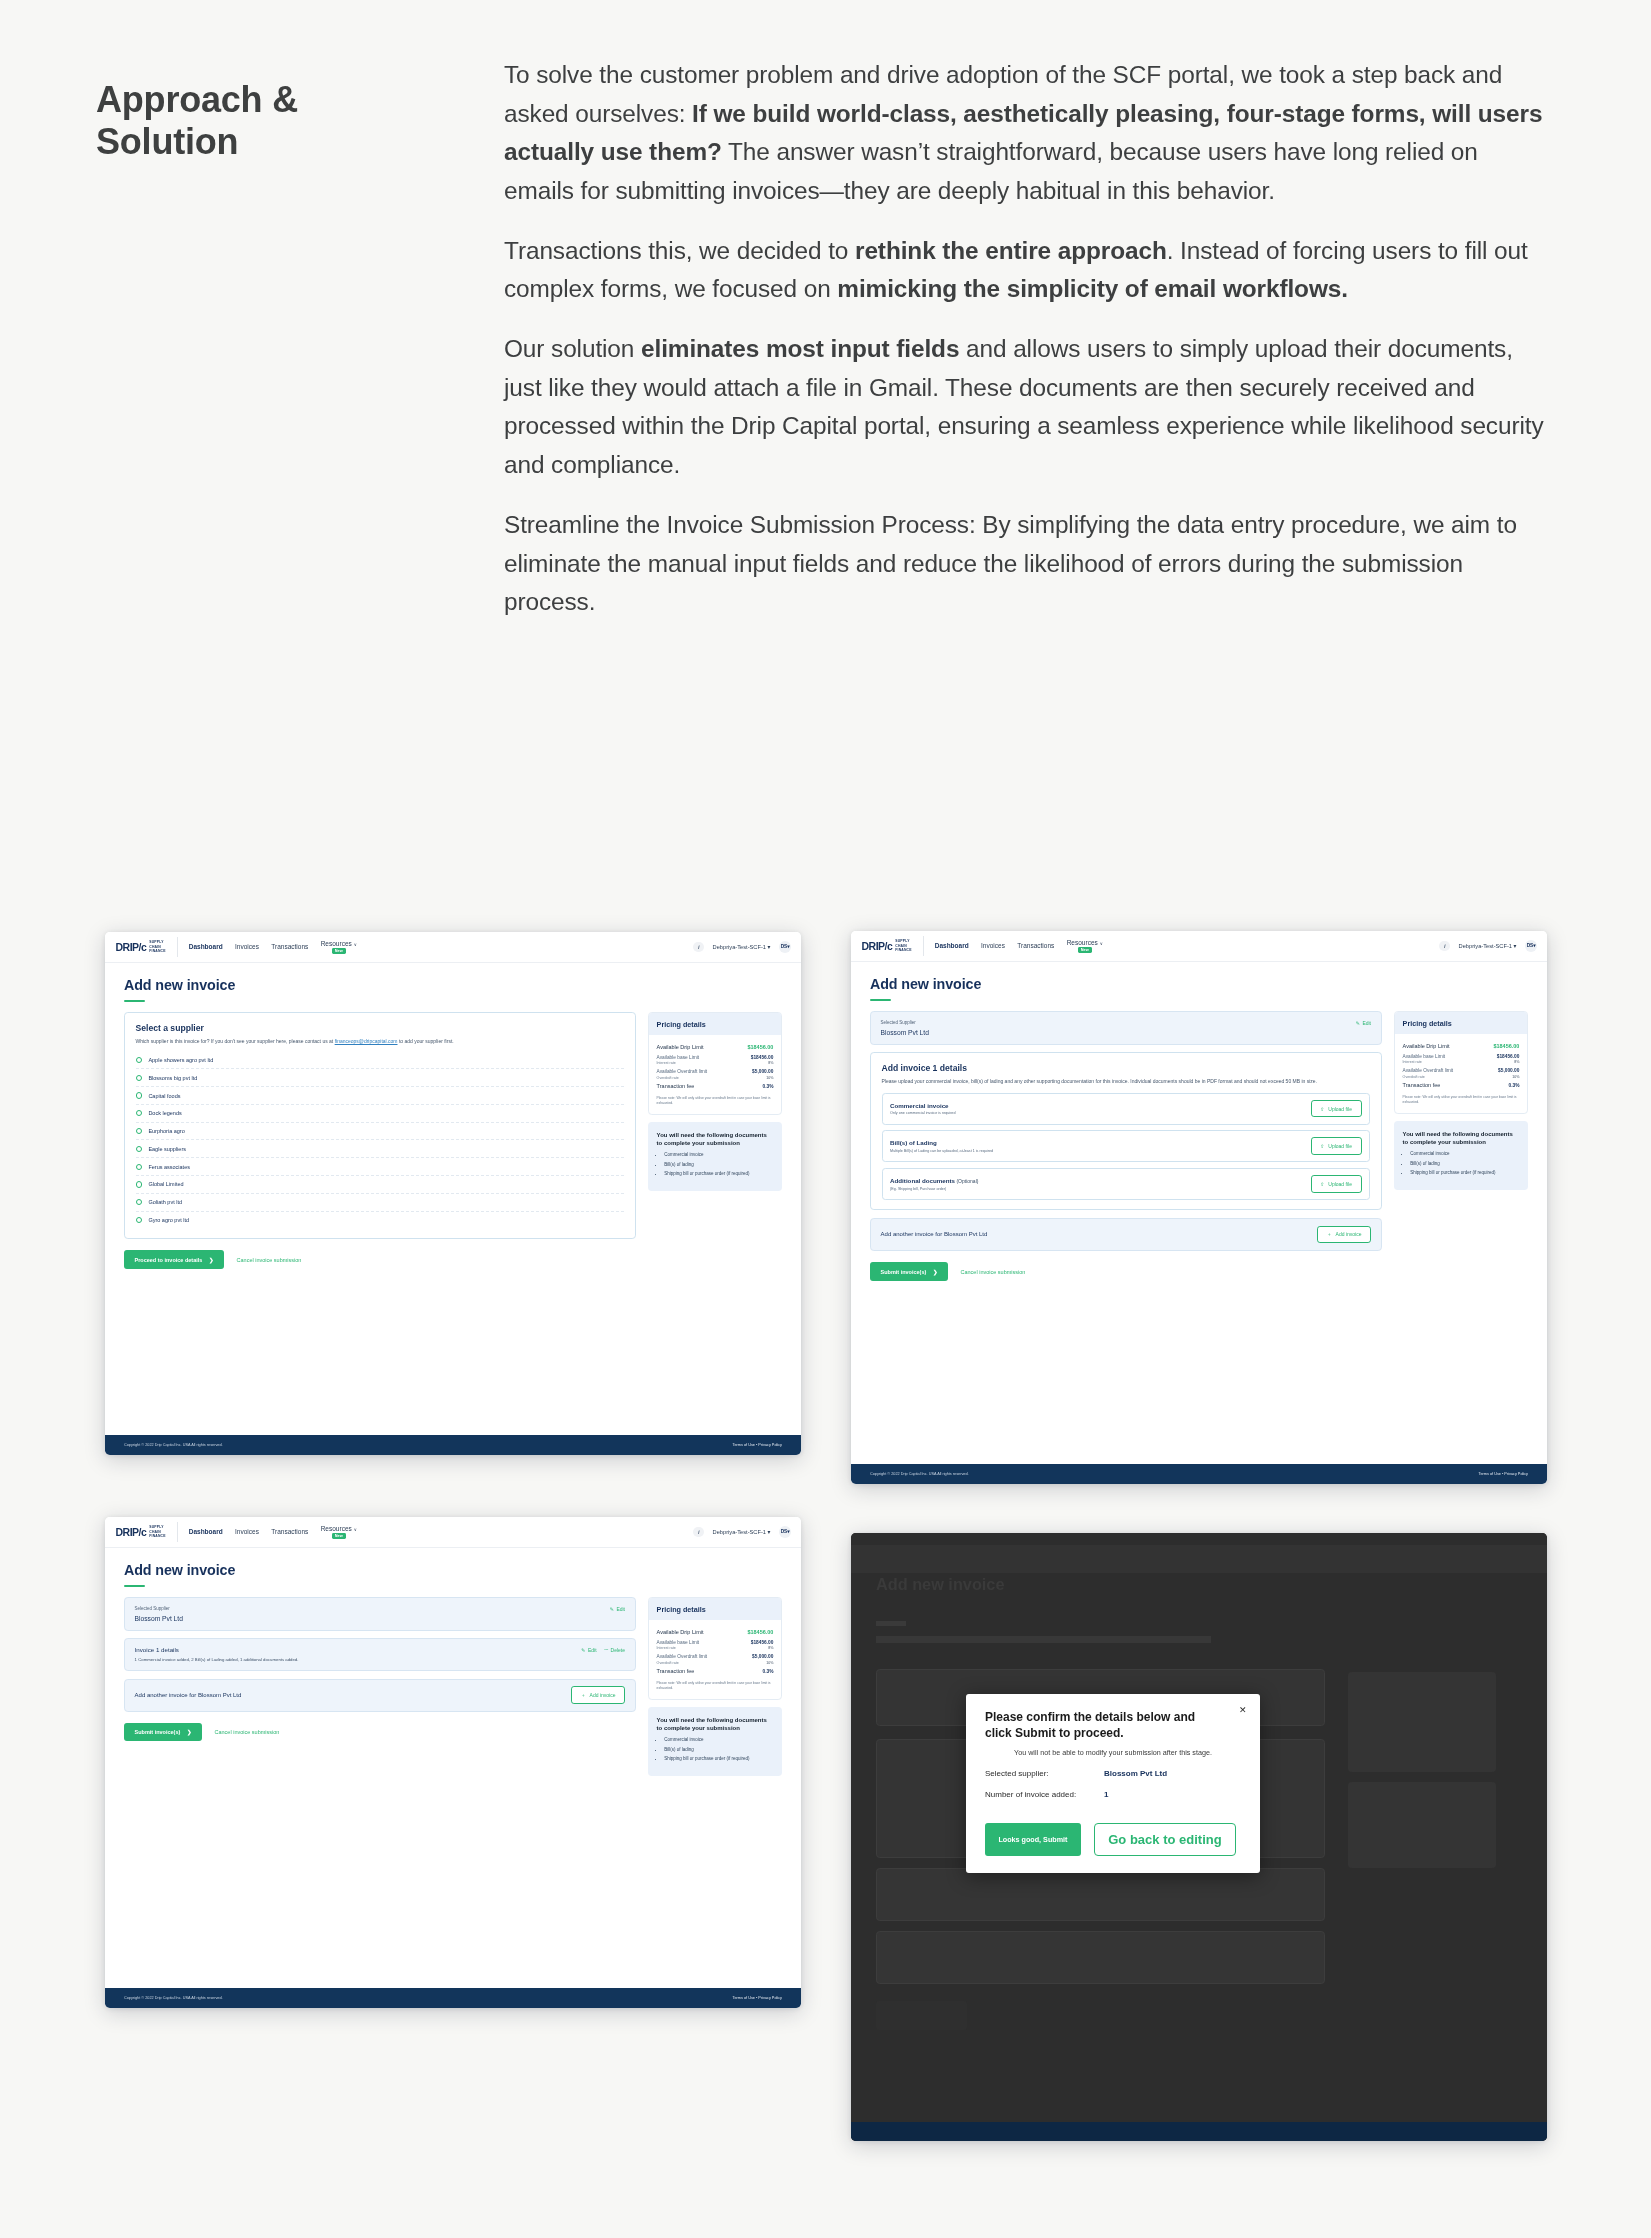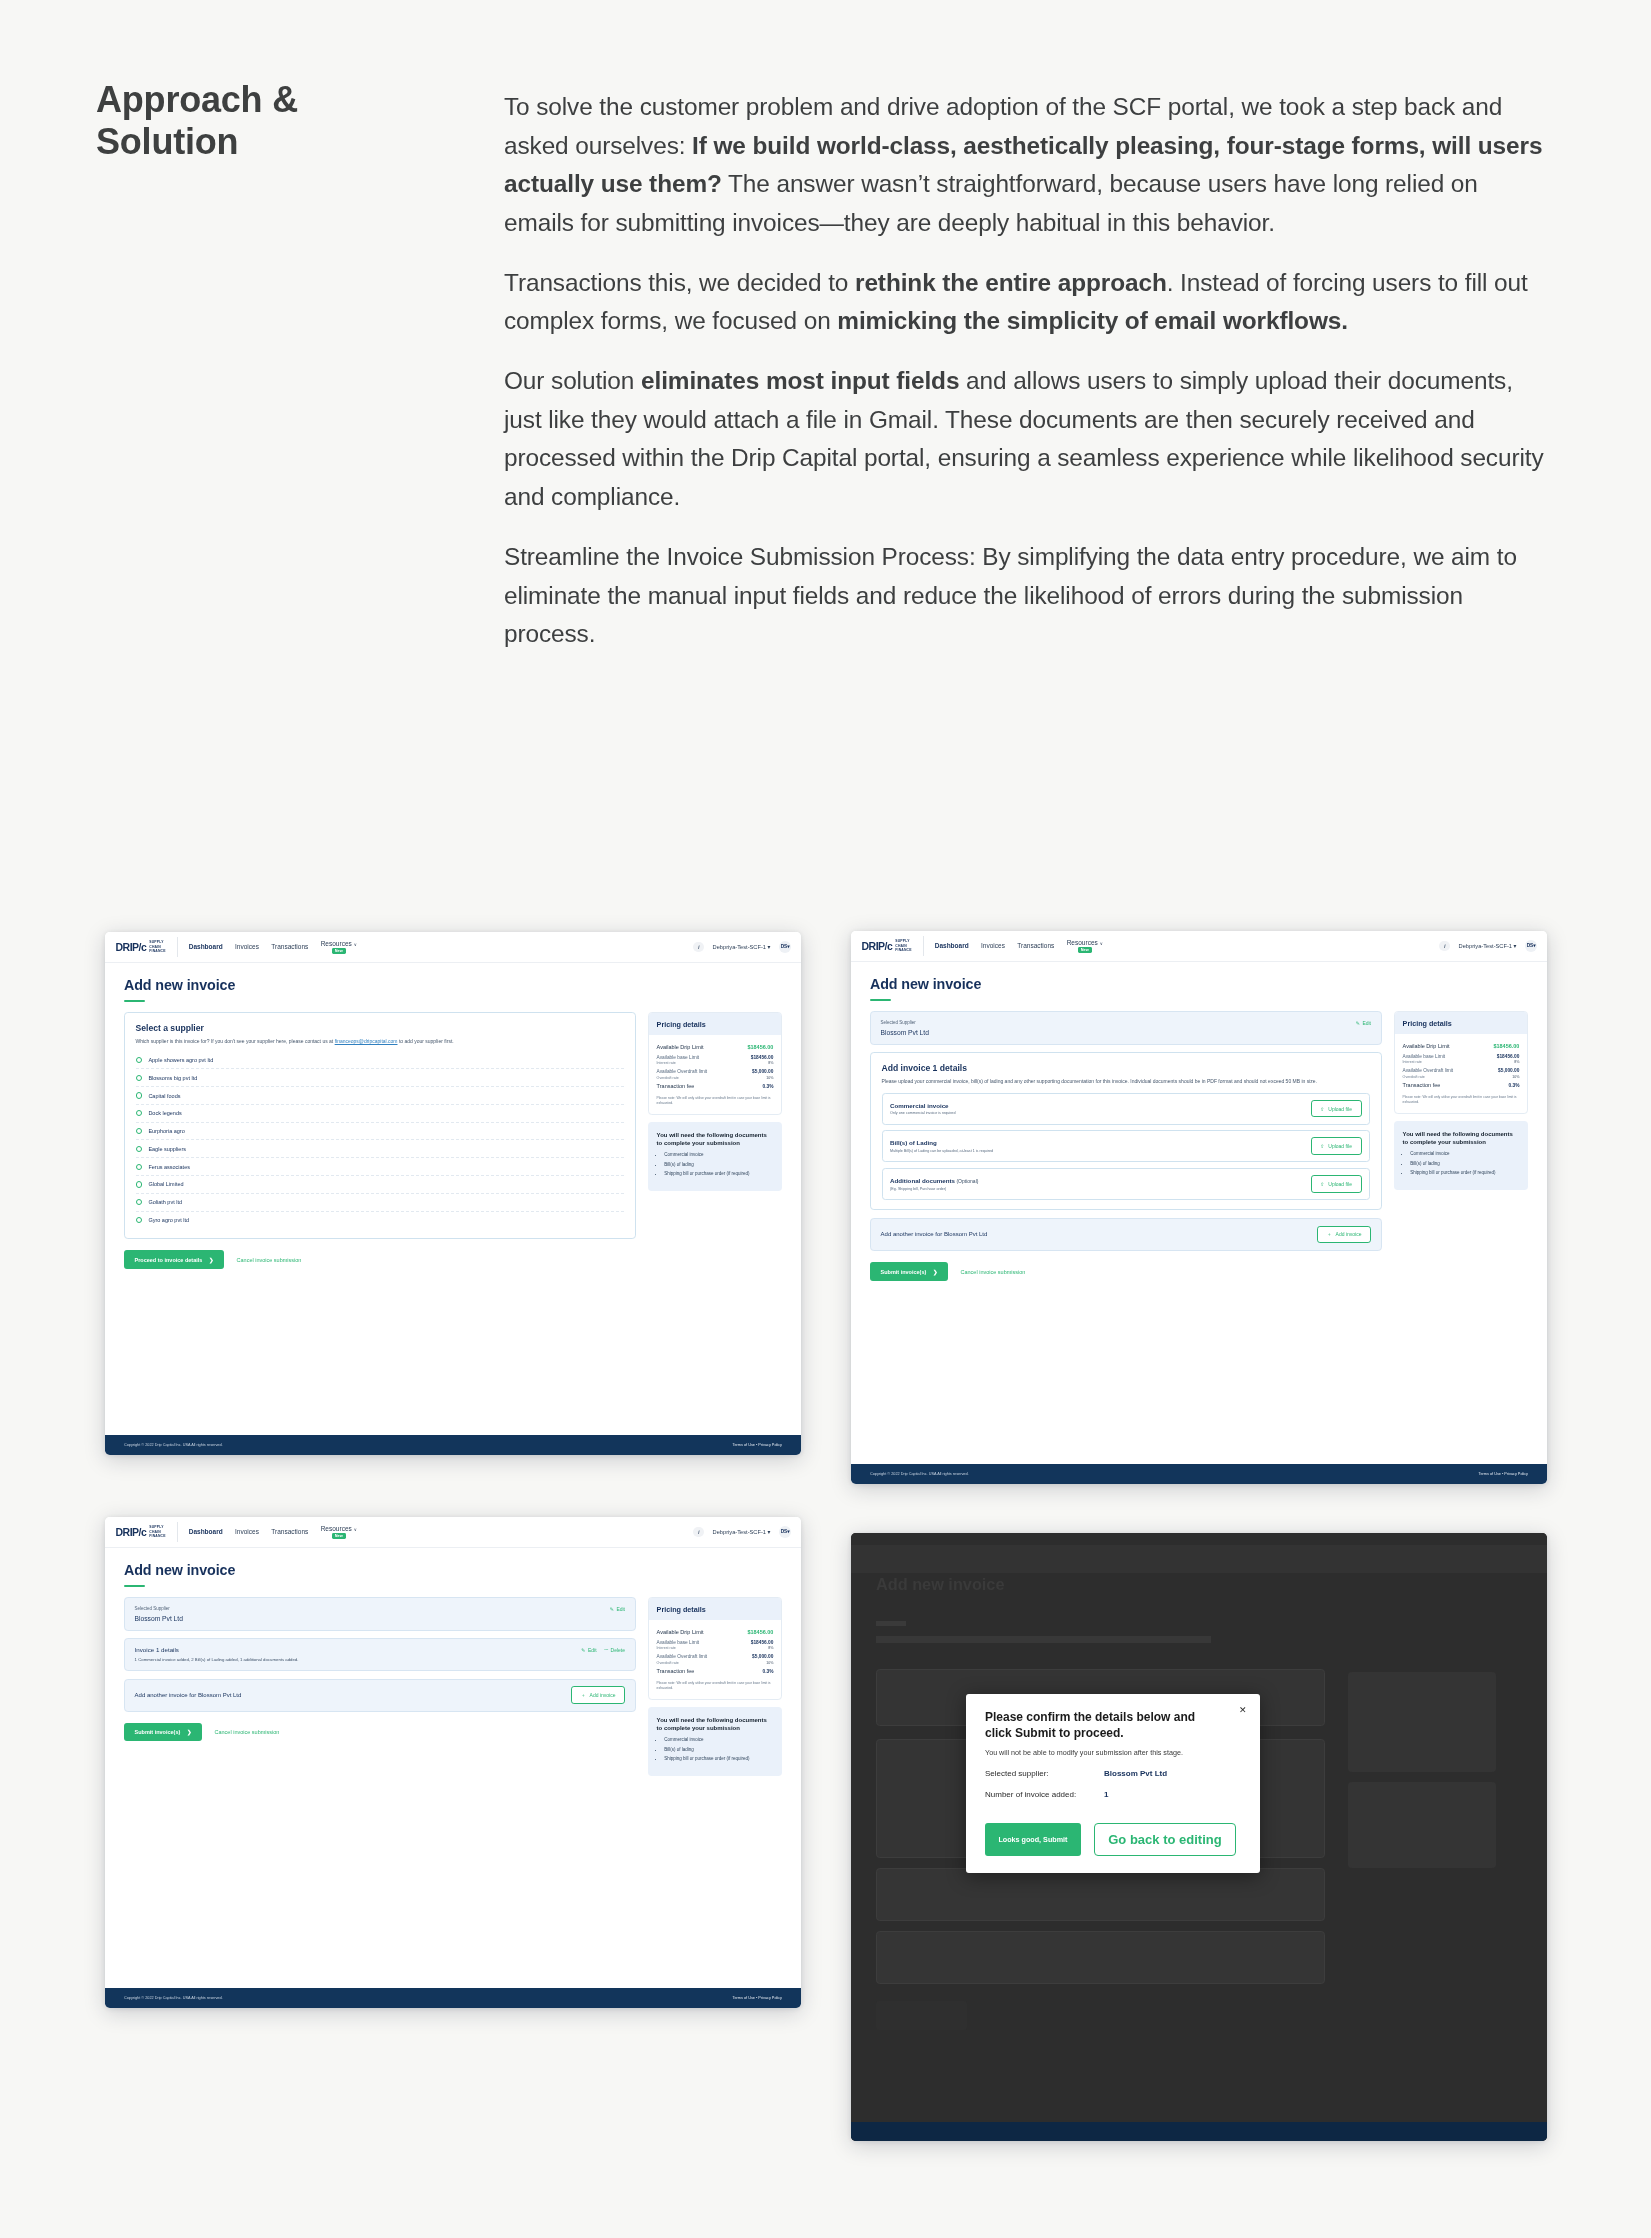--- a/index.html
+++ b/index.html
@@ -11,21 +11,21 @@
   }
 
   
   .article { position:absolute; left:0; top:0; width:1652px; }
   .art-title {
     position:absolute; left:96px; top:79px; width:296px;
     font-size:36px; line-height:1.18; font-weight:700; color:#3e4040;
     letter-spacing:-0.2px;
   }
   .art-body {
-    position:absolute; left:504px; top:88px; width:1044px;
+    position:absolute; left:504px; top:56px; width:1044px;
     font-size:24.4px; line-height:1.58; color:#3d3f40; font-weight:400;
     letter-spacing:-0.1px;
   }
   .art-body p { margin-bottom:21.5px; }
   .art-body b { font-weight:700; }
 
   
   .shot {
     position:absolute; background:#fff; border-radius:4.8px; overflow:hidden;
     box-shadow:0 4.8px 21px rgba(20,30,50,.18), 0 1px 4.8px rgba(20,30,50,.10);
@@ -139,21 +139,21 @@
   .inv-t { font-size:6.2px; color:#17315c; }
   .inv-s { font-size:4.3px; color:#3d5068; margin-top:4.3px; }
 
   
   .dim { position:absolute; inset:0; background:#2d2d2d; }
   .modal { position:absolute; left:115px; top:161px; width:294px; background:#fff;
            border-radius:2.9px; padding:16.3px 19px 17px 19px;
            box-shadow:0 3.8px 19px rgba(0,0,0,.4); }
   .modal-x { position:absolute; right:13.4px; top:10.5px; font-size:9px; color:#2f2f2f; }
   .modal-h { font-size:12px; font-weight:700; color:#1b1b1b; line-height:1.3; width:92%; }
-  .modal-p { font-size:7.2px; color:#3a3a3a; margin-top:6.2px; }
+  .modal-p { font-size:7.2px; color:#3a3a3a; margin-top:6.2px;text-align:center; }
   .modal-kv { display:flex; margin-top:12.4px; font-size:8px; color:#2a2a2a; }
   .modal-k { width:119px; }
   .modal-v { font-weight:700; color:#17315c; }
   .modal-btns { display:flex; gap:13px; margin-top:24px; }
   .m-btn-p { background:#2bb673; color:#fff; border:none; border-radius:2.9px;
              padding:7.6px 13.4px; font-size:7.2px; font-weight:600; }
   .m-btn-s { background:#fff; color:#2bb673; border:0.8px solid #2bb673; border-radius:4px;
              padding:7.6px 13.4px; font-size:13px; font-weight:600; }
   .foot-dark { position:absolute; left:0; right:0; bottom:0; height:19px; background:#0d2744; }
 </style>

